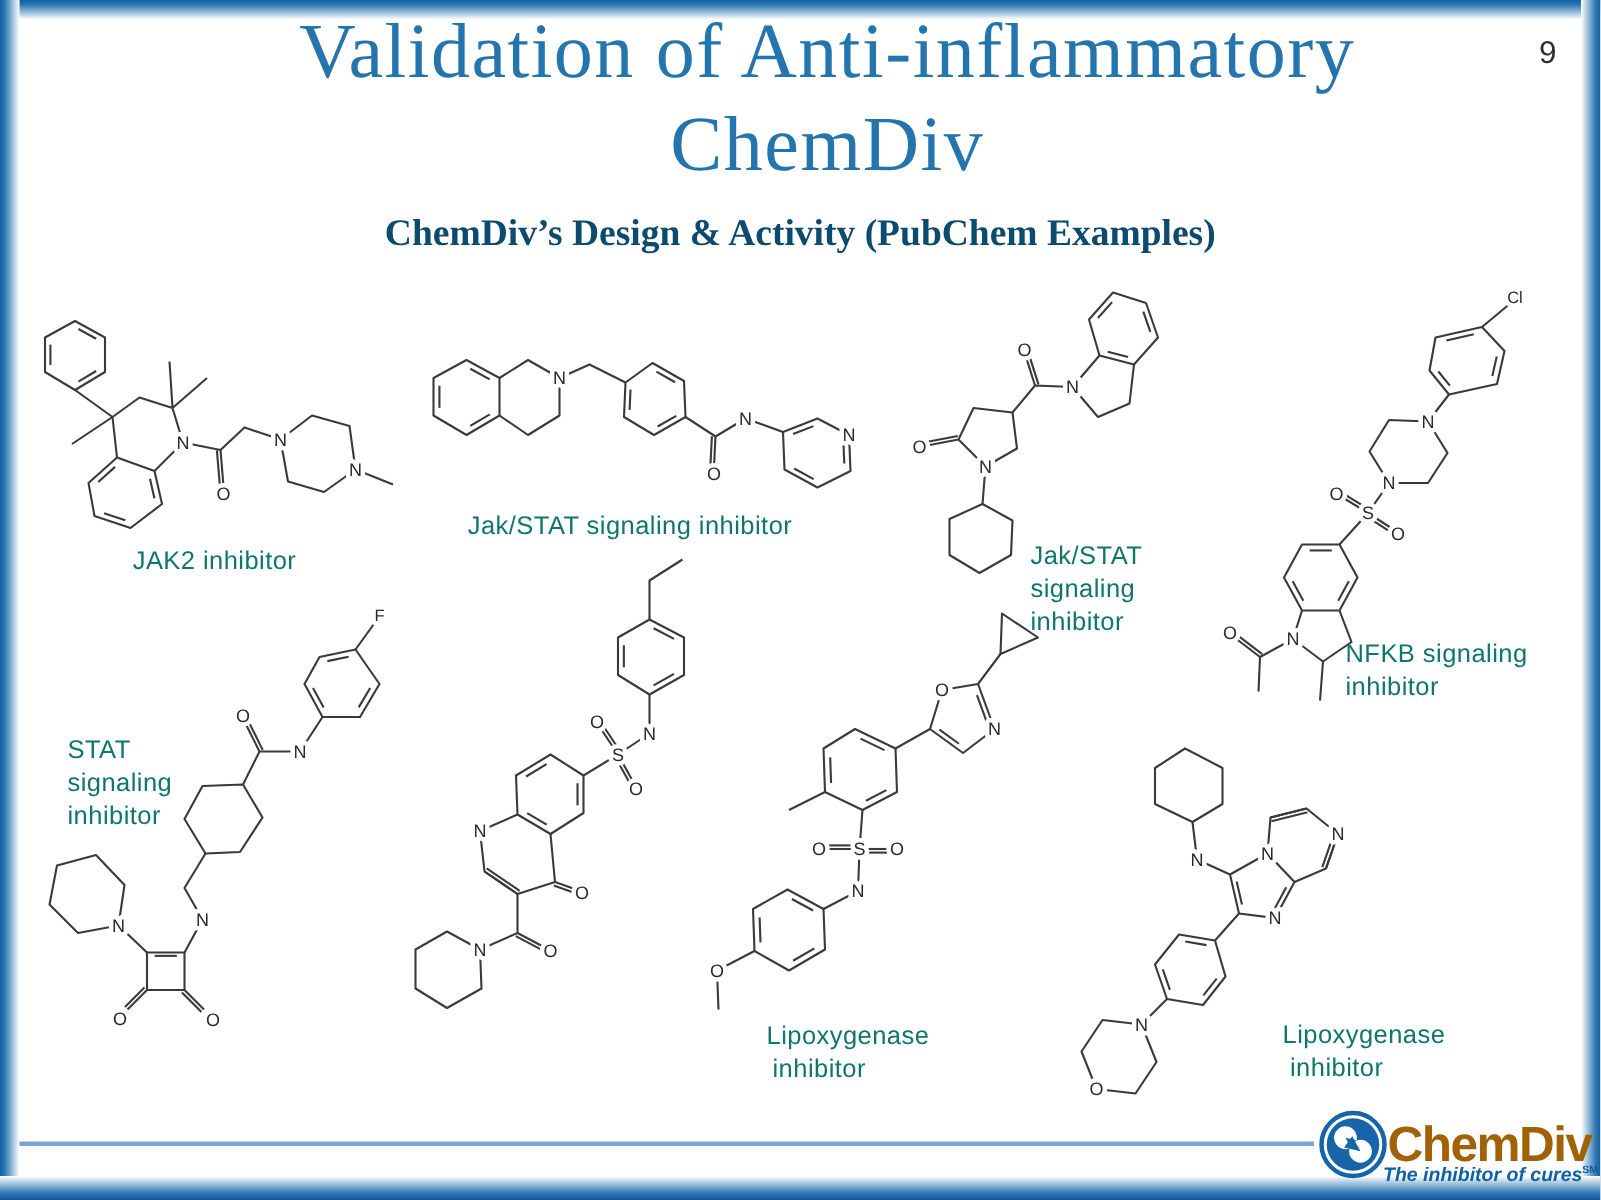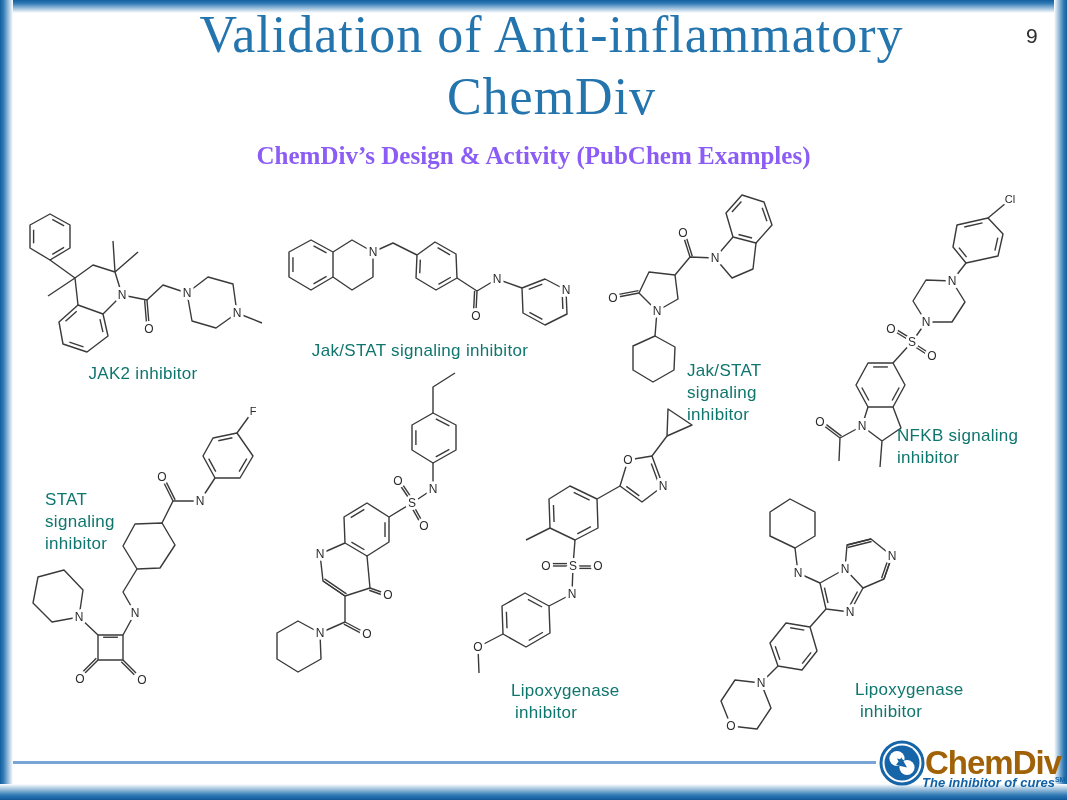--- a/index.html
+++ b/index.html
@@ -9,21 +9,21 @@
   .frame{position:absolute;z-index:5;pointer-events:none;}
   .frame.top{left:0;top:0;width:100%;height:13px;background:linear-gradient(to bottom,#135f9f 0%,#2f79b4 25%,#ffffff 100%);}
   .frame.left{left:0;top:0;width:13px;height:100%;background:linear-gradient(to right,#135f9f 0%,#2f79b4 25%,#ffffff 100%);}
   .frame.right{right:0;top:0;width:13px;height:100%;background:linear-gradient(to left,#135f9f 0%,#2f79b4 25%,#ffffff 100%);}
   .frame.bottom{left:0;bottom:0;width:100%;height:16px;background:linear-gradient(to top,#11589a 0%,#2f79b4 30%,#ffffff 100%);}
 
   .title{position:absolute;left:0;right:0;top:4px;text-align:center;z-index:2;
          font-family:"Liberation Serif",serif;font-size:52px;line-height:62px;
          color:#2474ae;letter-spacing:1px;padding-left:36px;}
   .subtitle{position:absolute;left:0;right:0;top:142px;text-align:center;z-index:2;
-         font-family:"Liberation Serif",serif;font-weight:bold;font-size:25px;color:#8b5cf6;}
+         font-family:"Liberation Serif",serif;font-weight:bold;font-size:25px;color:#0c4a6e;}
   .pagenum{position:absolute;left:1026px;top:24px;font-size:21px;color:#2e2e2e;z-index:2;}
 
   #mol-svg{position:absolute;left:0;top:0;width:1067px;height:800px;z-index:1;}
   #mol-svg polygon,#mol-svg path,#mol-svg line{fill:none;stroke:#3a3a3a;stroke-width:1.4px;stroke-linejoin:round;}
   #mol-svg text{font-family:"Liberation Sans",sans-serif;font-size:12px;fill:#2b2b2b;
          text-anchor:middle;dominant-baseline:central;stroke:#ffffff;stroke-width:6px;
          paint-order:stroke;stroke-linejoin:round;}
   #mol-svg text.small{font-size:11px;}
 
   .cap{position:absolute;font-size:17px;line-height:22px;color:#0f766e;z-index:2;letter-spacing:.3px;}

